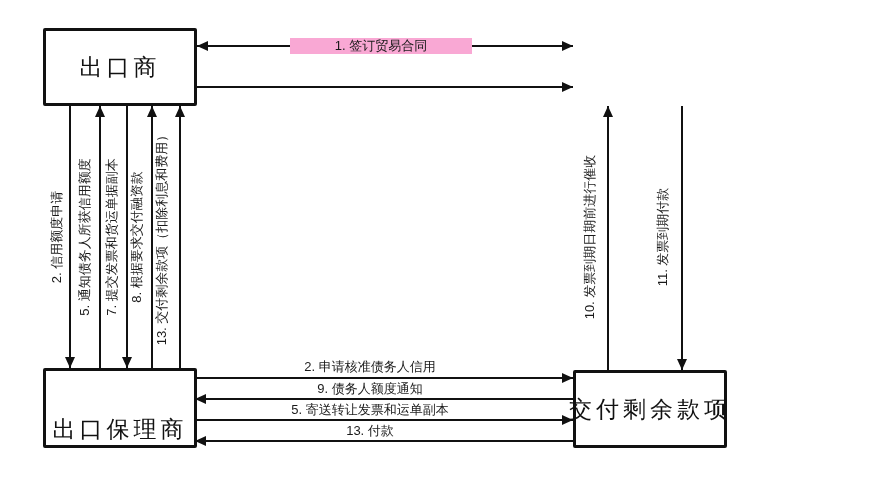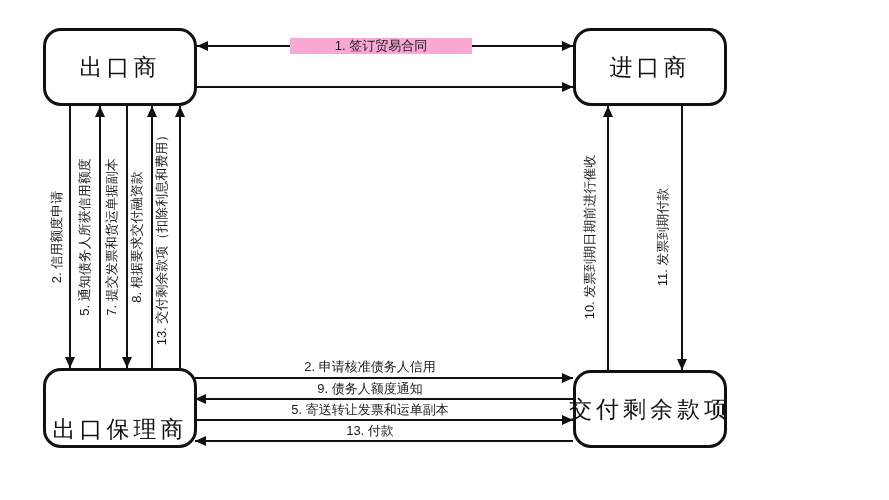--- a/index.html
+++ b/index.html
@@ -8,21 +8,21 @@
     width:889px;height:500px;
     background:#ffffff;
     font-family:"Liberation Sans","DejaVu Sans",sans-serif;
     color:#111;
     overflow:hidden;
   }
   
   .node{
     position:absolute;
     border:3px solid #111;
-    border-radius:18px;
+    border-radius:2px;
     background:#fff;
     display:flex;align-items:center;justify-content:center;
     box-sizing:border-box;
     z-index:3;
   }
   .node-label{
     font-size:23px;
     letter-spacing:4px;
     color:#111;
     white-space:nowrap;
@@ -59,23 +59,20 @@
 </style>
 </head>
 <body>
 
 <div class="canvas">
 
   <div class="node" style="left:43px;top:28px;width:154px;height:78px;">
     <span class="node-label">出口商</span>
   </div>
 
-  <div class="node" style="left:573px;top:28px;width:154px;height:78px;">
-    <span class="node-label">进口商</span>
-  </div>
 
   <div class="node" style="left:43px;top:368px;width:154px;height:80px;align-items:flex-end;">
     <span class="node-label">出口保理商</span>
   </div>
 
   <div class="node" style="left:573px;top:370px;width:154px;height:78px;">
     <span class="node-label">交付剩余款项</span>
   </div>
 
   <div class="h-line" style="left:197px;top:45px;width:376px;"></div>

